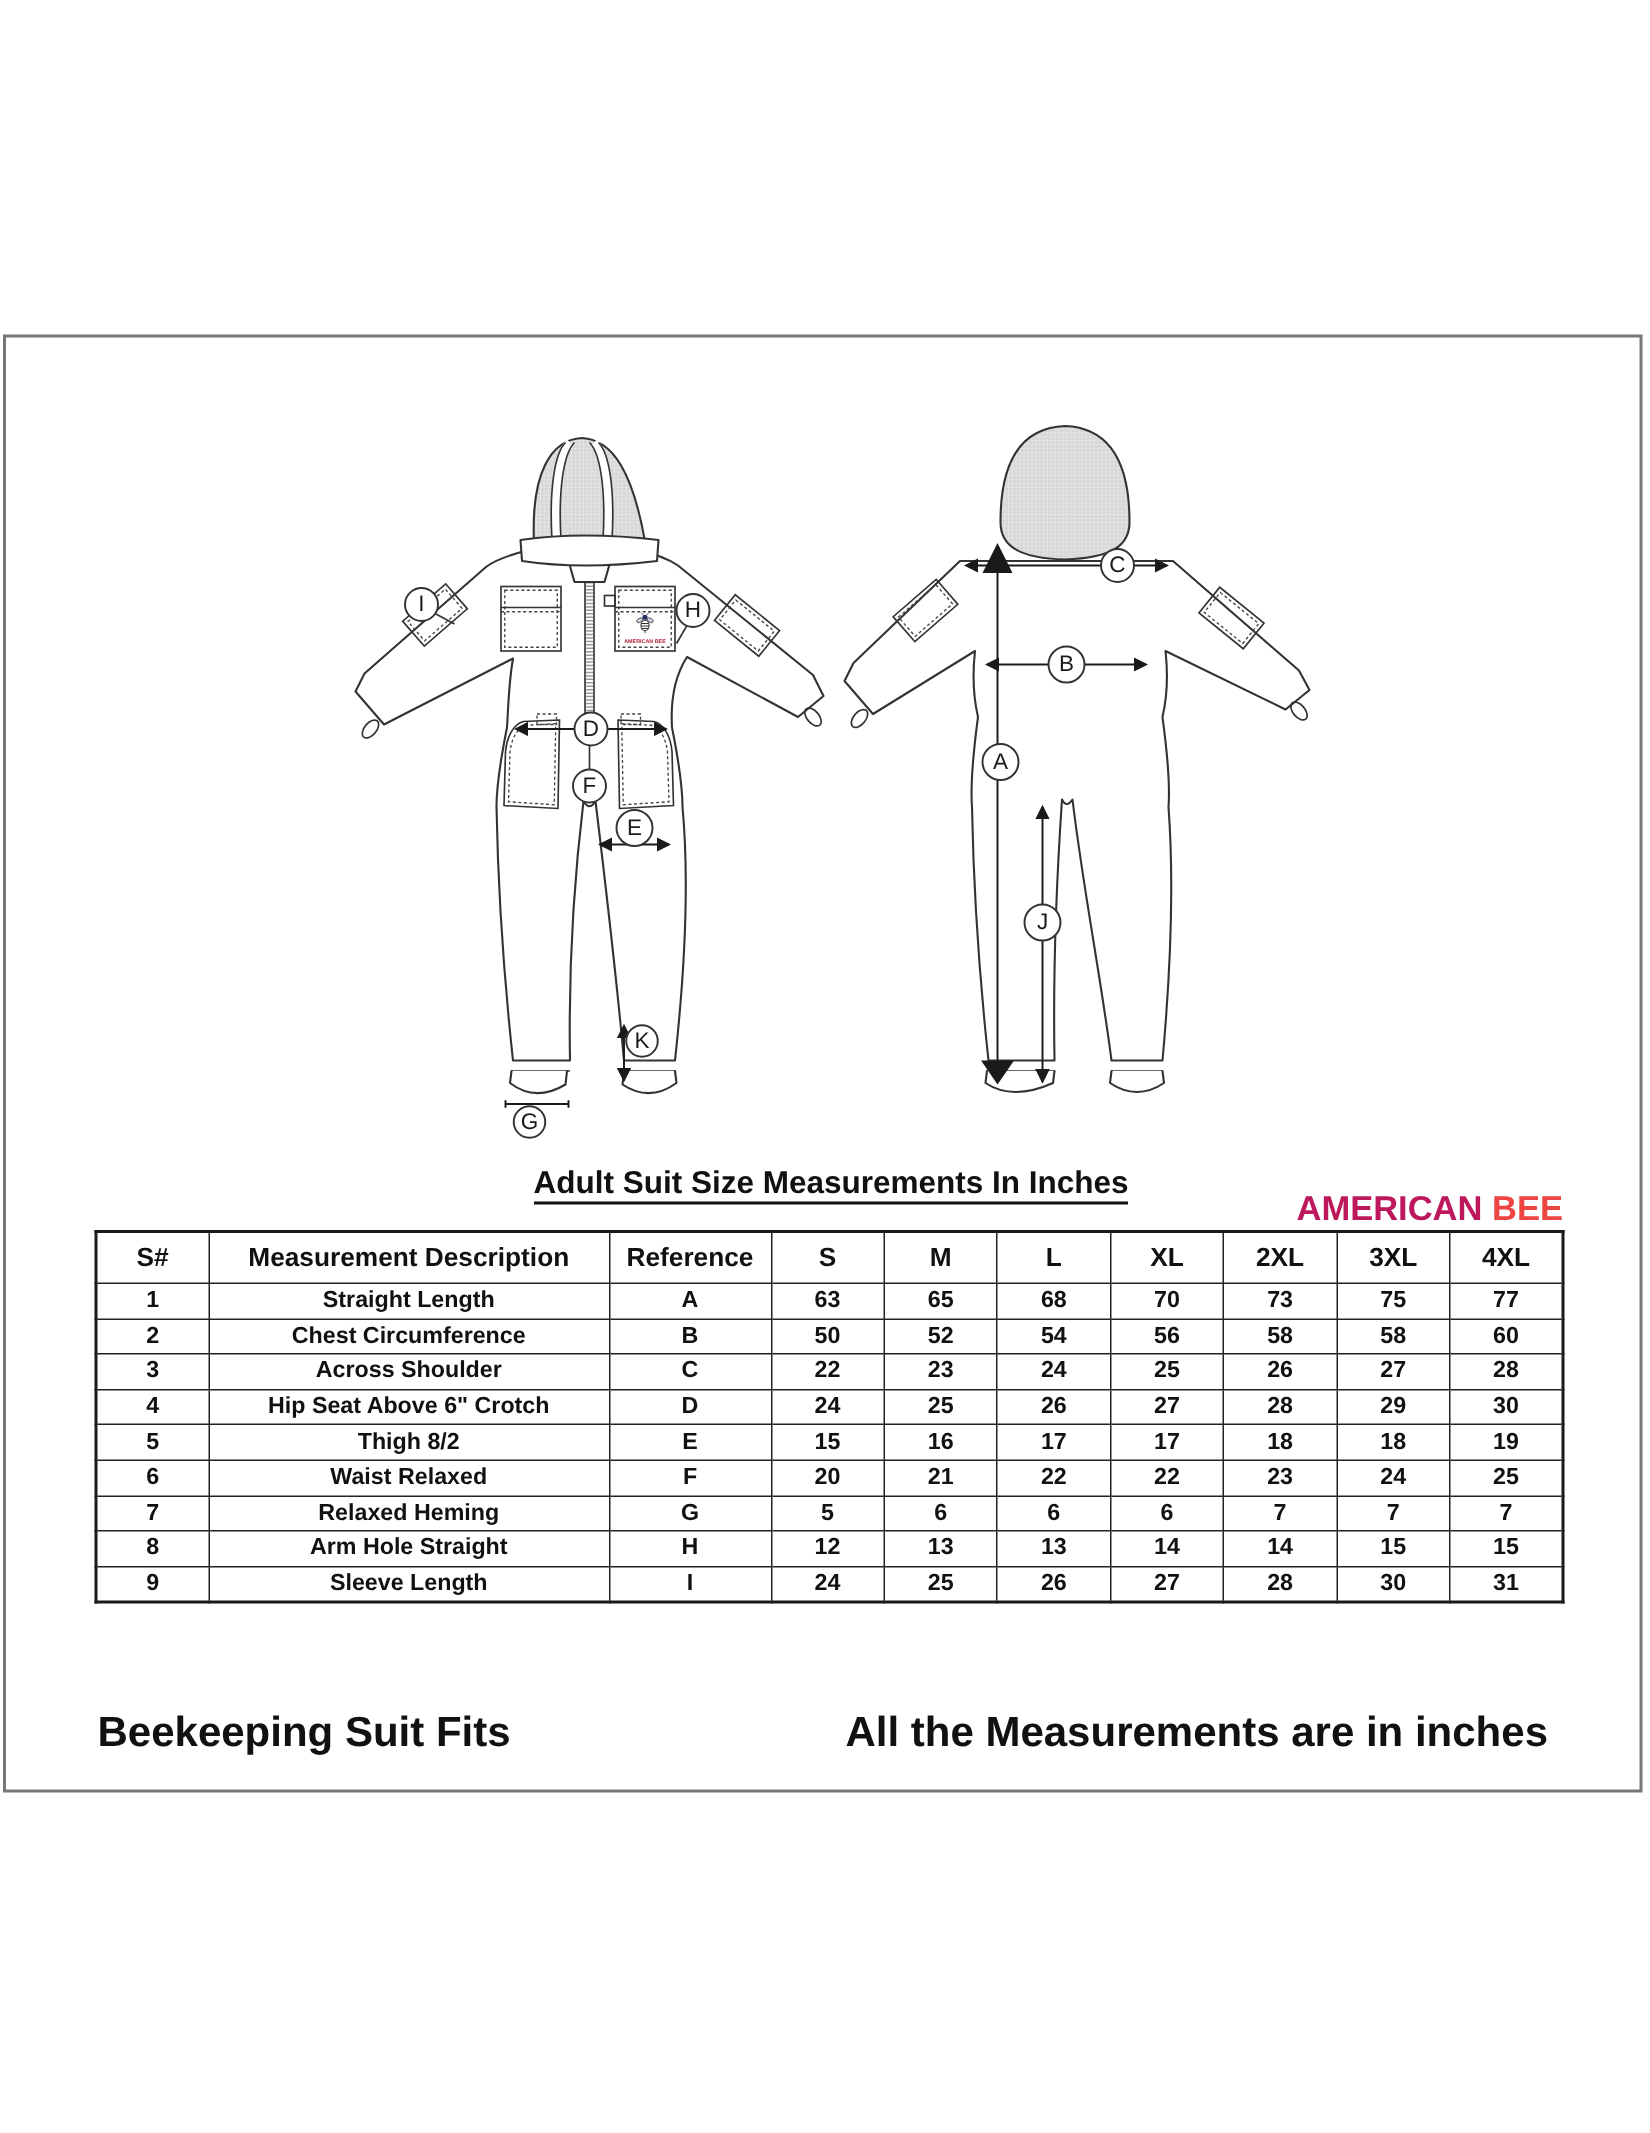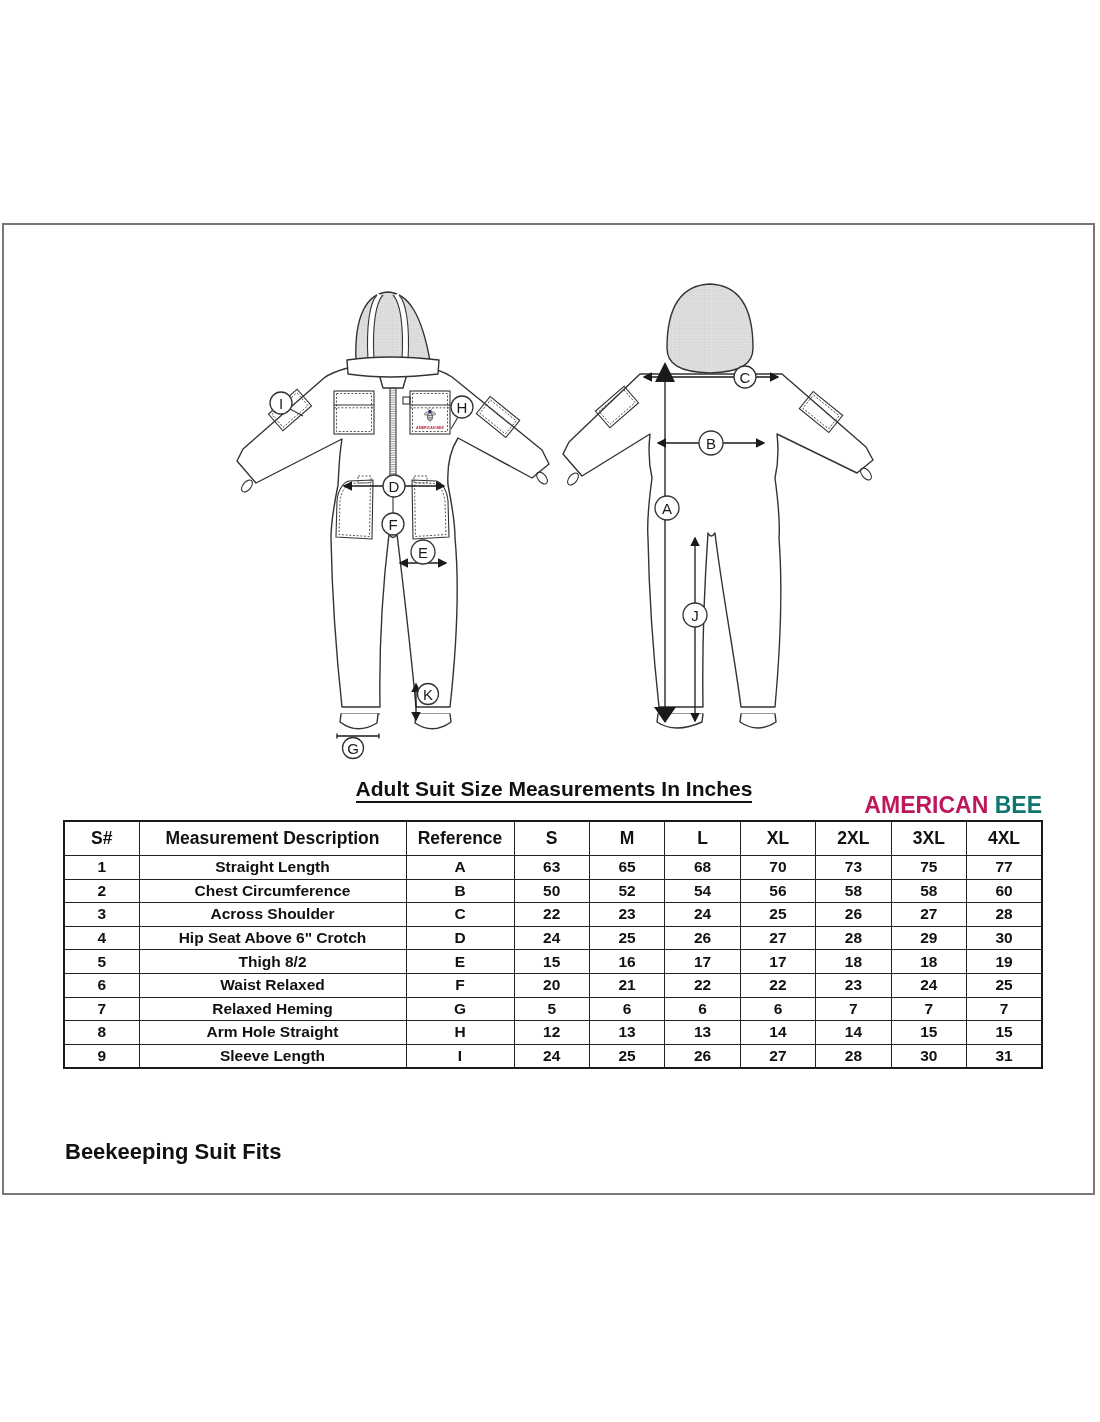--- a/index.html
+++ b/index.html
@@ -9,30 +9,30 @@
          border:2px solid #777;box-sizing:border-box;}
   .fig{position:absolute;}
   .fig-front{left:230px;top:270px;}
   .fig-back{left:555px;top:270px;}
   .title{position:absolute;left:4px;top:777px;width:1100px;text-align:center;}
   .title span{font-size:21px;font-weight:bold;color:#111;
               border-bottom:2.4px solid #111;padding-bottom:1px;}
   .brand{position:absolute;top:792px;right:58px;font-size:23px;font-weight:800;
          letter-spacing:0px;white-space:nowrap;}
   .brand .w1{color:#be185d;}
-  .brand .w2{color:#0f766e;}
+  .brand .w2{color:#ef4444;}
   table.size{position:absolute;left:63px;top:820px;width:980px;
              border-collapse:collapse;table-layout:fixed;
              border:2.5px solid #1a1a1a;}
   table.size th{border:1.8px solid #222;height:33px;font-size:17.5px;
                 font-weight:bold;color:#111;text-align:center;padding:0;}
   table.size td{border:1.8px solid #222;height:22.6px;font-size:15.5px;
                 font-weight:bold;color:#111;text-align:center;padding:0;
                 line-height:1.05;}
-  .cap{position:absolute;top:1139px;font-size:22px;font-weight:bold;color:#111;}
+  .cap{position:absolute;top:1139px;font-size:28px;font-weight:bold;color:#111;}
   .cap-left{left:65px;}
   .cap-right{right:68px;}
   
   .ln{stroke:#333;stroke-width:1.4;fill:none;stroke-linejoin:round;stroke-linecap:round;}
   .fw{fill:#fff;}
   .thin{stroke:#333;stroke-width:1.1;fill:none;}
   .dash{stroke:#444;stroke-width:0.9;fill:none;stroke-dasharray:2 1.7;}
   .meas{stroke:#1a1a1a;stroke-width:1.3;fill:none;}
   .rlc{fill:#fff;stroke:#333;stroke-width:1.3;}
   .rl{font-family:"Liberation Sans",sans-serif;font-size:15px;fill:#1a1a1a;
@@ -388,14 +388,15 @@
           <td>26</td>
           <td>27</td>
           <td>28</td>
           <td>30</td>
           <td>31</td>
         </tr>
       </tbody>
   </table>
 
   <div class="cap cap-left">Beekeeping Suit Fits</div>
+  <div class="cap cap-right">All the Measurements are in inches</div>
 
 </div>
 
 </body></html>

